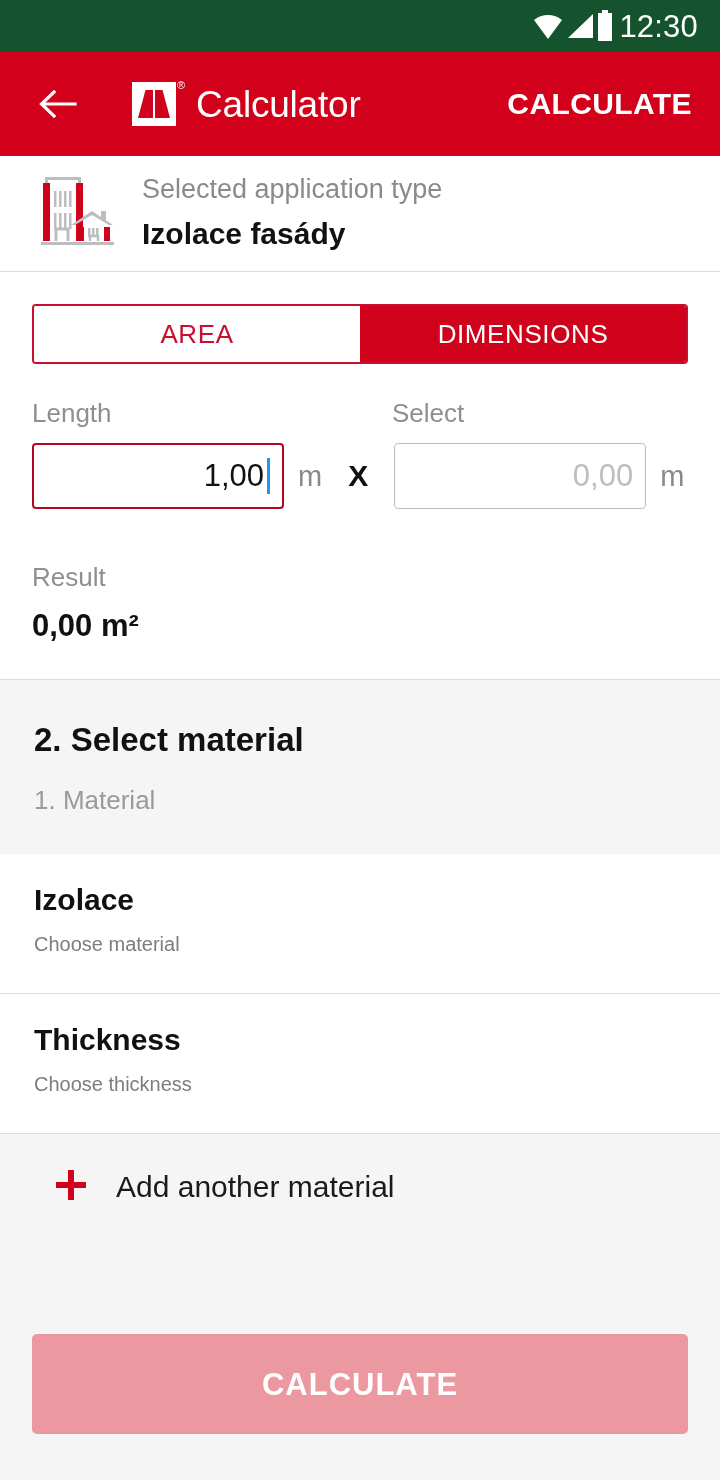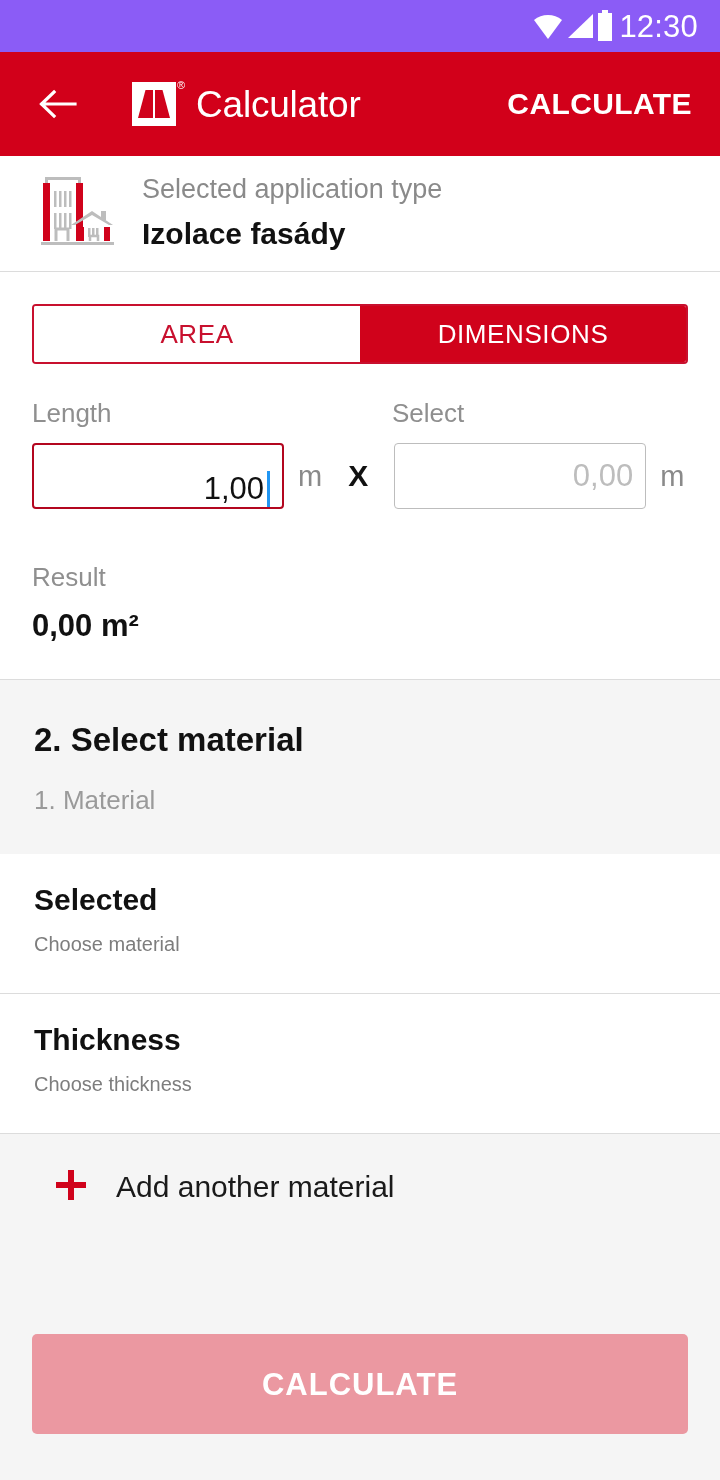--- a/index.html
+++ b/index.html
@@ -21,21 +21,21 @@
     width: 720px;
     height: 1480px;
     background: #f5f5f5;
     display: flex;
     flex-direction: column;
   }
 
   
   .status-bar {
     height: 52px;
-    background: #8b5cf6;
+    background: #14532d;
     display: flex;
     align-items: center;
     justify-content: flex-end;
     padding-right: 22px;
     gap: 1px;
     flex: 0 0 auto;
   }
   .status-icon { display: block; }
   .status-time {
     color: #ffffff;
@@ -205,21 +205,20 @@
     background: #ffffff;
     display: flex;
     align-items: center;
     justify-content: flex-end;
     padding: 0 12px 0 14px;
     font-size: 31px;
   }
   .input-length {
     width: 252px;
     border: 2px solid #b3061f;
-    align-items: flex-end;
   }
   .input-length .value { color: #111111; }
   .caret {
     display: inline-block;
     width: 3px;
     height: 36px;
     background: #2196f3;
     margin-left: 3px;
   }
   .input-width {
@@ -429,21 +428,21 @@
       <div class="result-label">Result</div>
       <div class="result-value">0,00 m²</div>
     </div>
 
     <div class="section-head no-border">
       <div class="section-title">2. Select material</div>
       <div class="section-sub">1. Material</div>
     </div>
 
     <div class="list-row">
-      <div class="row-title">Selected</div>
+      <div class="row-title">Izolace</div>
       <div class="row-value">Choose material</div>
     </div>
 
     <div class="list-row">
       <div class="row-title">Thickness</div>
       <div class="row-value">Choose thickness</div>
     </div>
 
     <div class="add-row">
       <div class="plus-icon">

